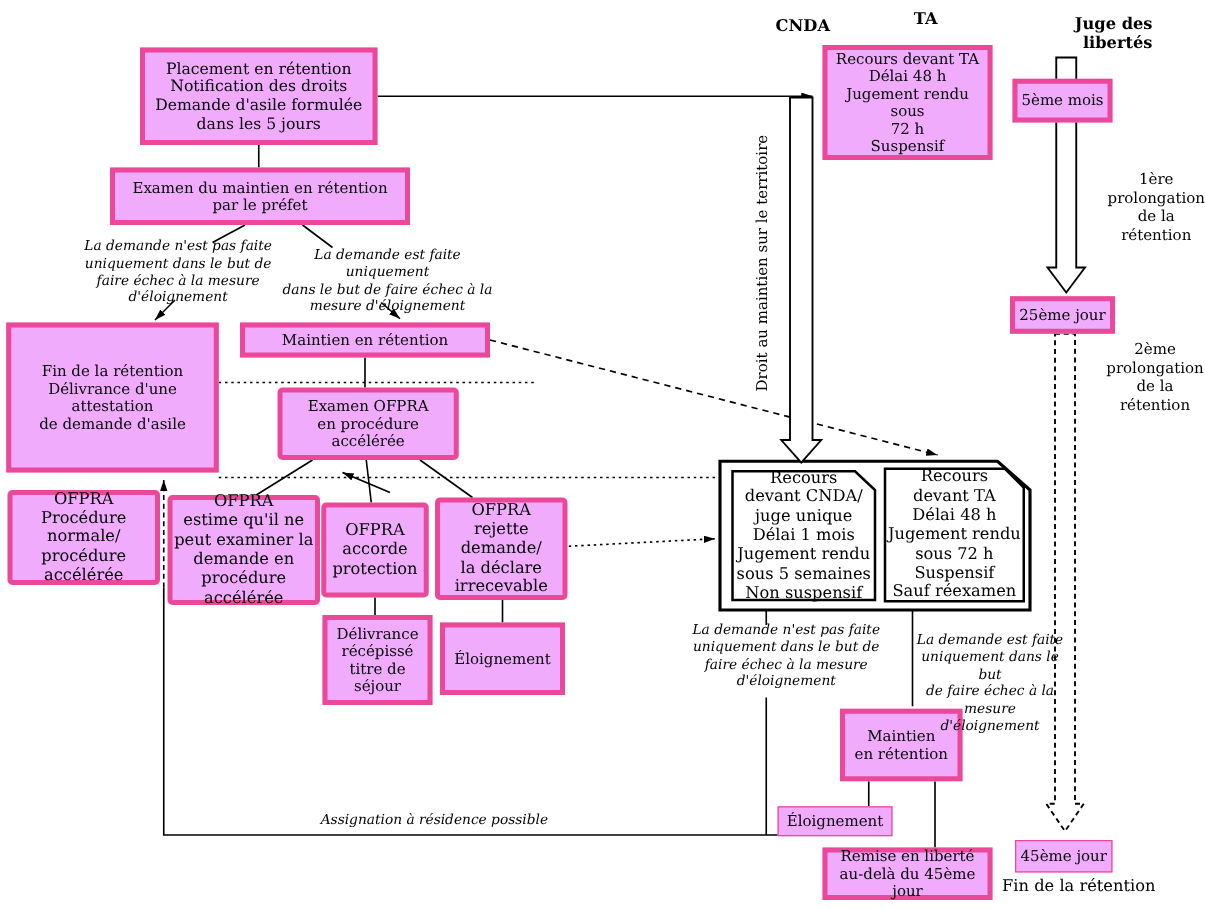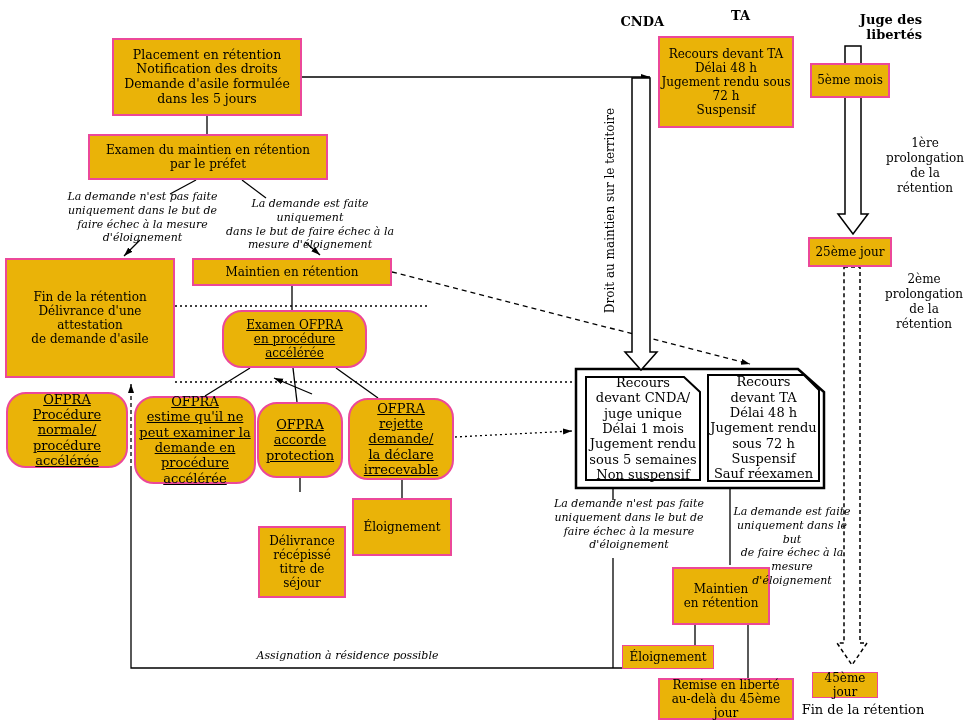--- a/index.html
+++ b/index.html
@@ -1,22 +1,22 @@
 <!DOCTYPE html>
 <html><head>
 <meta charset="utf-8">
 <style>
   html,body{margin:0;padding:0;background:#ffffff;}
   #canvas{position:relative;width:964px;height:727px;background:#ffffff;overflow:hidden;
           font-family:"DejaVu Serif","Liberation Serif",serif;color:#000;}
   #connectors{position:absolute;left:0;top:0;z-index:1;}
-  .box{position:absolute;z-index:2;background:#eab308;border:2px solid #ec4899;
+  .box{position:absolute;z-index:2;background:#f0abfc;border:4px solid #ec4899;
        display:flex;align-items:center;justify-content:center;text-align:center;
        font-size:12px;line-height:1.18;white-space:pre-line;box-sizing:border-box;}
-  .rounded{border-radius:20px;text-decoration:underline;}
+  .rounded{border-radius:4px;}
   .noborder{border:none;background:transparent;z-index:3;}
   .note{position:absolute;z-index:2;font-style:italic;font-size:11px;line-height:1.25;
         text-align:center;white-space:pre-line;}
   .hdr{position:absolute;z-index:2;font-weight:bold;font-size:13px;text-align:right;}
   .lbl{position:absolute;z-index:2;font-size:12px;line-height:1.25;text-align:center;white-space:pre-line;}
   .rot{transform:rotate(-90deg);transform-origin:center center;}
   .small{font-size:13px;}
 </style>
 </head>
 <body>
@@ -102,21 +102,21 @@
 peut examiner la
 demande en
 procédure accélérée</div>
   <div class="box rounded small" style="left:257px;top:402px;width:86px;height:76px;">OFPRA
 accorde
 protection</div>
   <div class="box rounded small" style="left:348px;top:398px;width:106px;height:82px;">OFPRA
 rejette demande/
 la déclare
 irrecevable</div>
-  <div class="box" style="left:258px;top:492px;width:88px;height:72px;margin-top:34px;">Délivrance
+  <div class="box" style="left:258px;top:492px;width:88px;height:72px;">Délivrance
 récépissé
 titre de
 séjour</div>
   <div class="box" style="left:352px;top:498px;width:100px;height:58px;">Éloignement</div>
   <div class="box noborder small" style="left:588px;top:380px;width:110px;height:97px;">Recours
 devant CNDA/
 juge unique
 Délai 1 mois
 Jugement  rendu
 sous 5 semaines
@@ -126,21 +126,21 @@
 Délai 48 h
 Jugement  rendu
 sous 72 h
 Suspensif
 Sauf réexamen</div>
   <div class="box" style="left:672px;top:567px;width:98px;height:58px;">Maintien
 en rétention</div>
   <div class="box" style="left:622px;top:645px;width:92px;height:24px;border-width:1.5px;">Éloignement</div>
   <div class="box" style="left:658px;top:678px;width:136px;height:42px;">Remise en liberté
 au-delà du 45ème jour</div>
-  <div class="box" style="left:812px;top:672px;width:66px;height:26px;border-width:1.5px;">45ème jour</div>
+  <div class="box" style="left:812px;top:672px;width:78px;height:26px;border-width:1.5px;">45ème jour</div>
 
   <div class="note" style="left:45px;top:190px;width:195px;">La demande n'est pas faite
 uniquement dans le but de
 faire échec à la mesure
 d'éloignement</div>
   <div class="note" style="left:220px;top:197px;width:180px;">La demande est faite  uniquement
 dans le but de faire échec à la
 mesure d'éloignement</div>
   <div class="note" style="left:548px;top:497px;width:162px;">La demande n'est pas faite
 uniquement dans le but de

